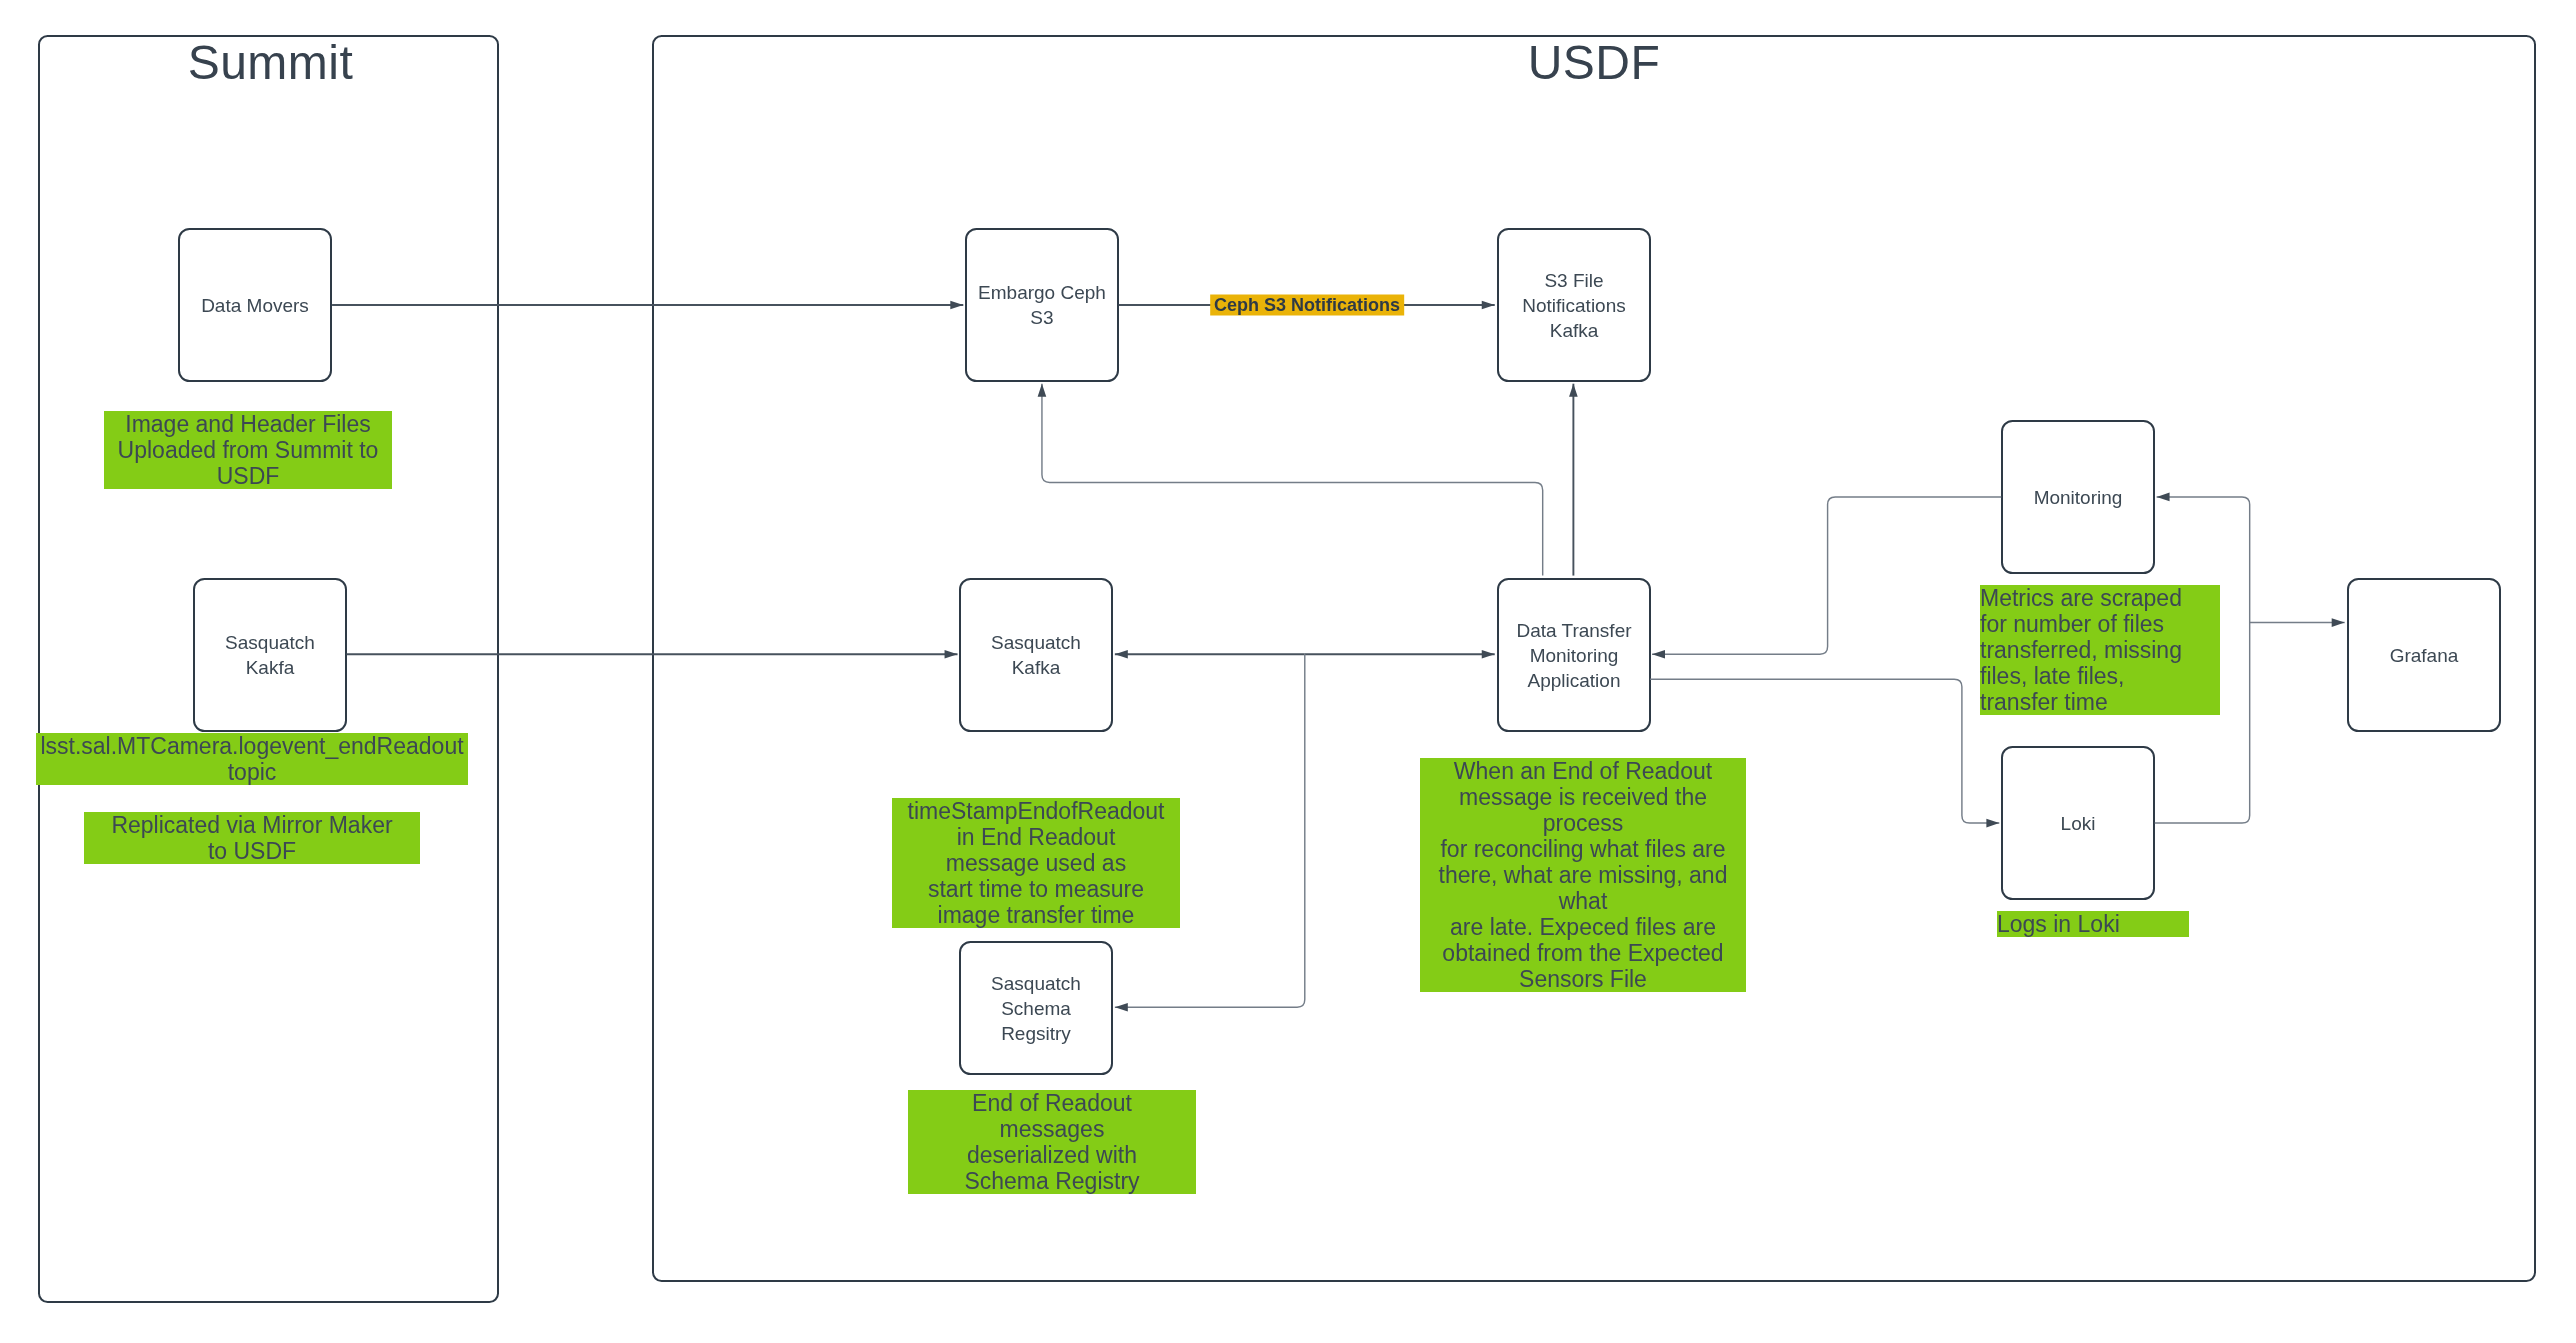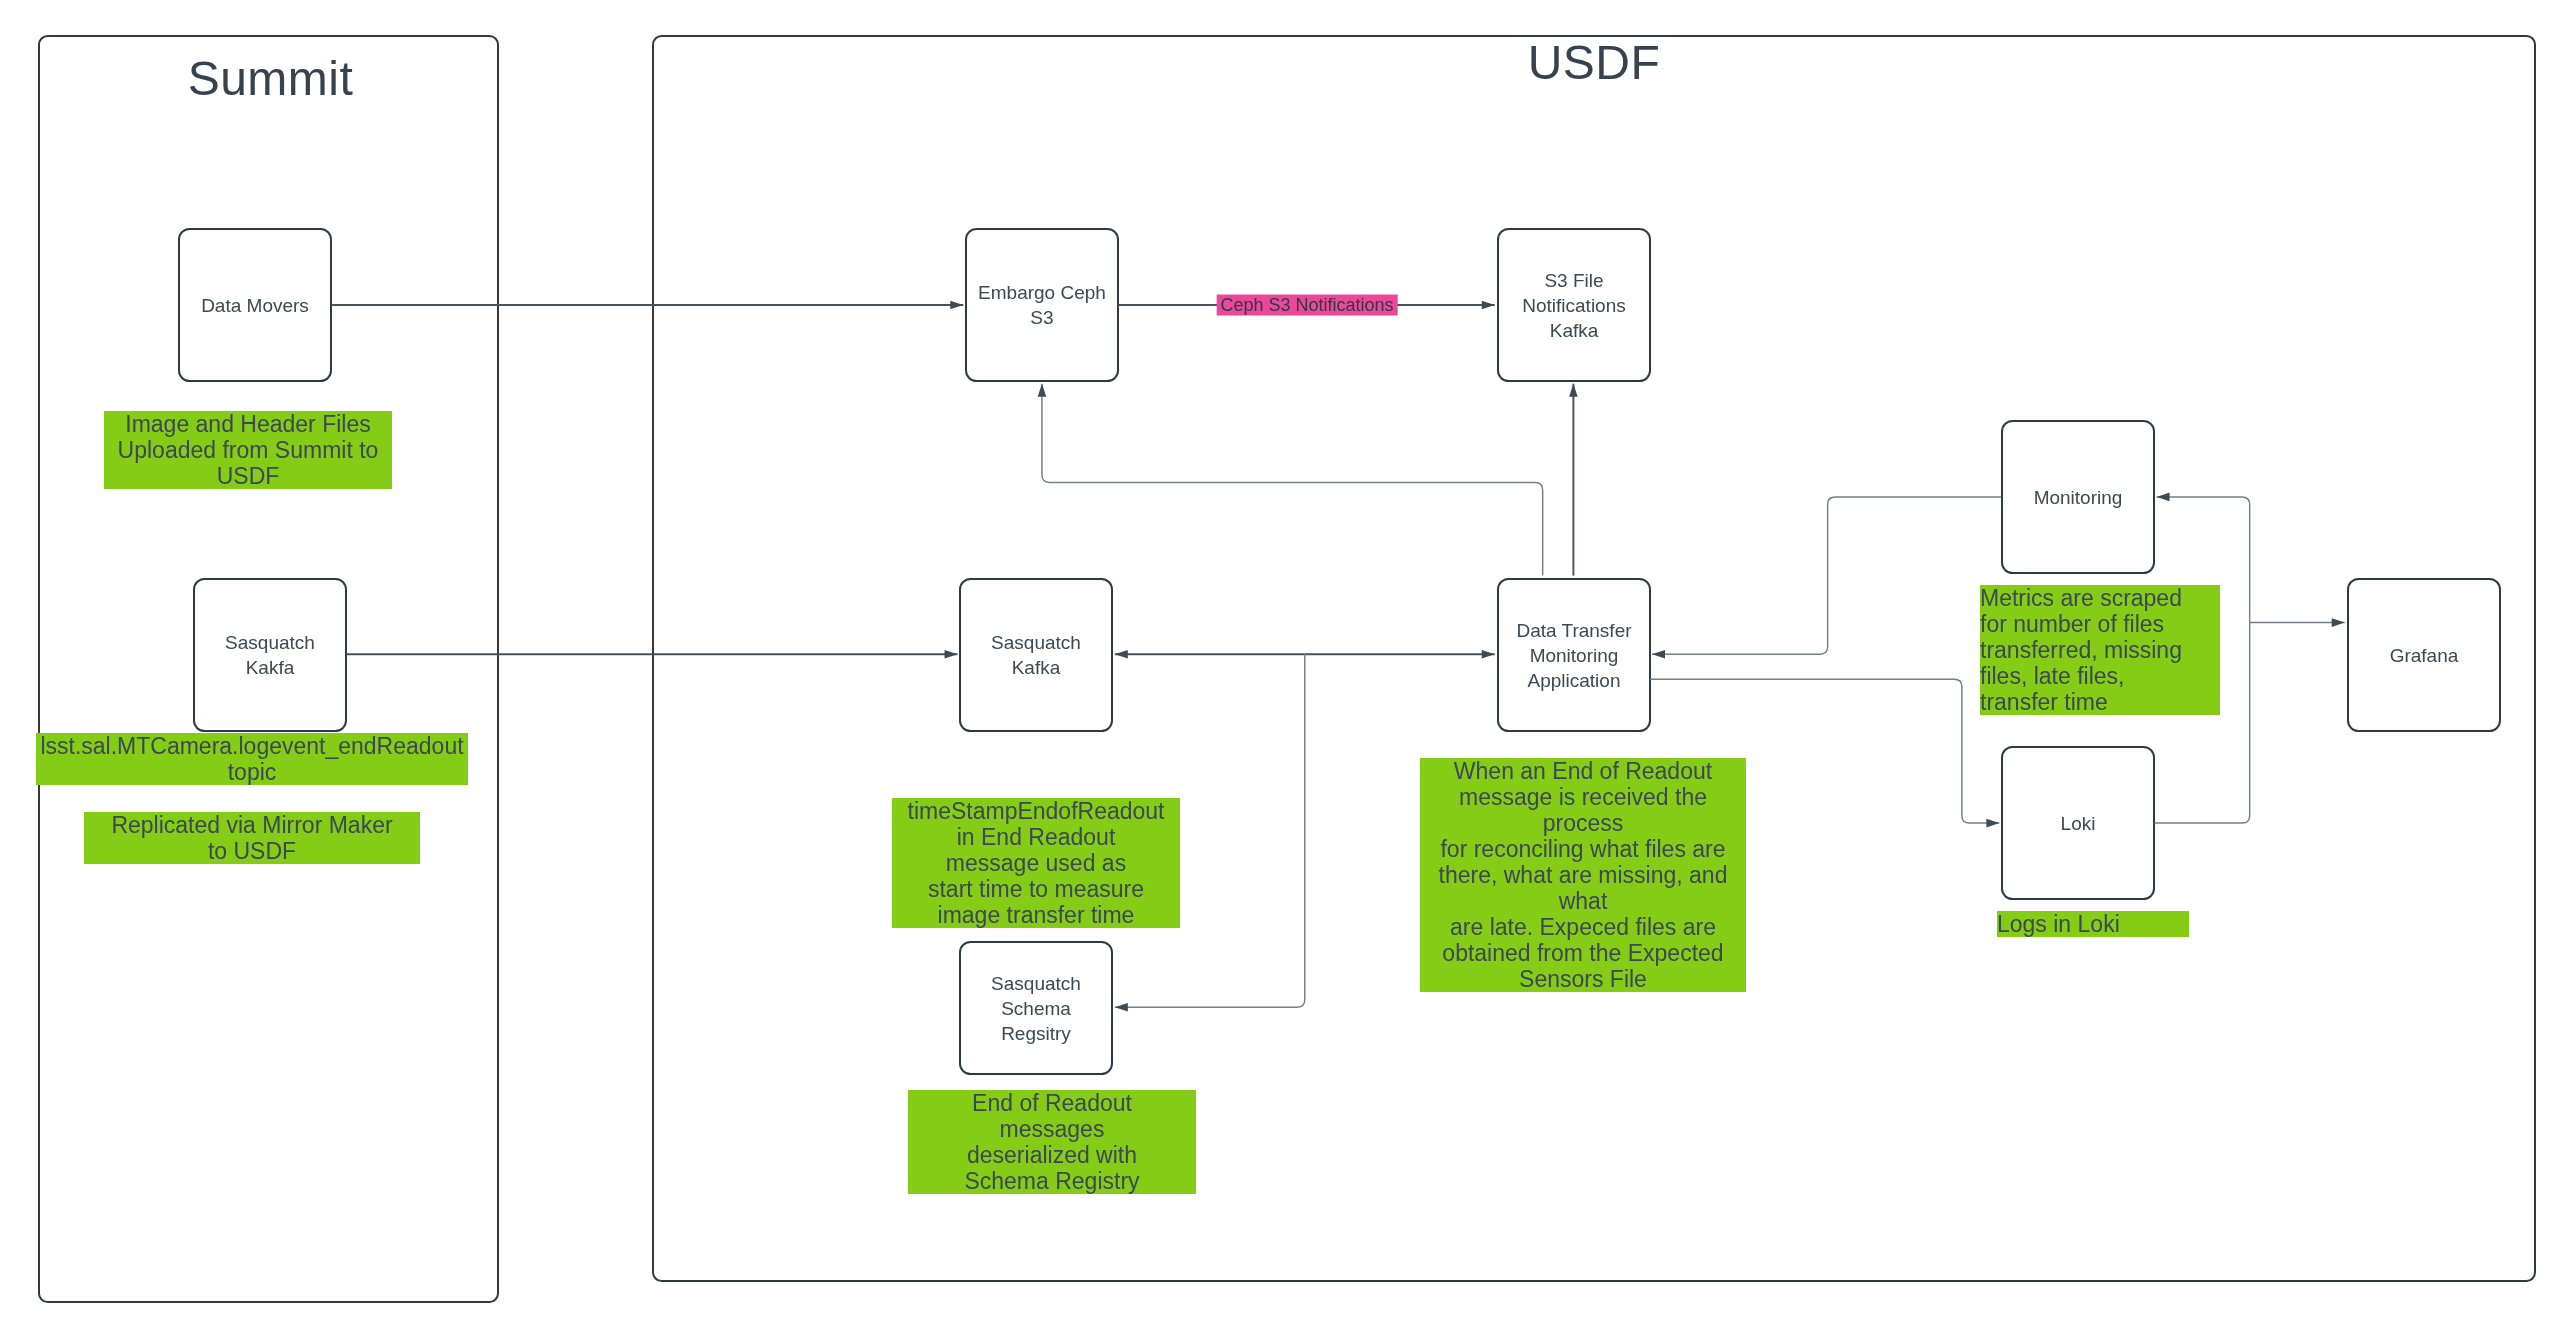--- a/index.html
+++ b/index.html
@@ -50,41 +50,41 @@
     white-space: pre-line;
     background: #84cc16;
     color: #3c4853;
   }
   .note.center { text-align: center; }
   .note.left   { text-align: left; }
   .edgelabel {
     position: absolute;
     transform: translate(-50%, -50%);
     font-size: 18px;
-    font-weight: normal;
+    font-weight: bold;
     color: #2e3a46;
-    background: #ec4899;
+    background: #eab308;
     padding: 0 3.8px;
     white-space: nowrap;
   }
   svg.wires {
     position: absolute;
     left: 0; top: 0;
     width: 2576px;
     height: 1343px;
     pointer-events: none;
   }
 </style>
 </head>
 <body>
 
 <div class="canvas">
 
   <div class="container" style="left:38px; top:35px; width:461px; height:1268px;"></div>
-  <div class="bigtitle" style="left:38px; top:51px; width:465px;">Summit</div>
+  <div class="bigtitle" style="left:38px; top:35px; width:465px;">Summit</div>
 
   <div class="container" style="left:652px; top:35px; width:1884px; height:1247px;"></div>
   <div class="bigtitle" style="left:652px; top:35px; width:1884px;">USDF</div>
 
   <div class="node" style="left:178px; top:228px;">Data Movers</div>
 
   <div class="node" style="left:193px; top:578px;">Sasquatch
 Kakfa</div>
 
   <div class="node" style="left:965px; top:228px;">Embargo Ceph

